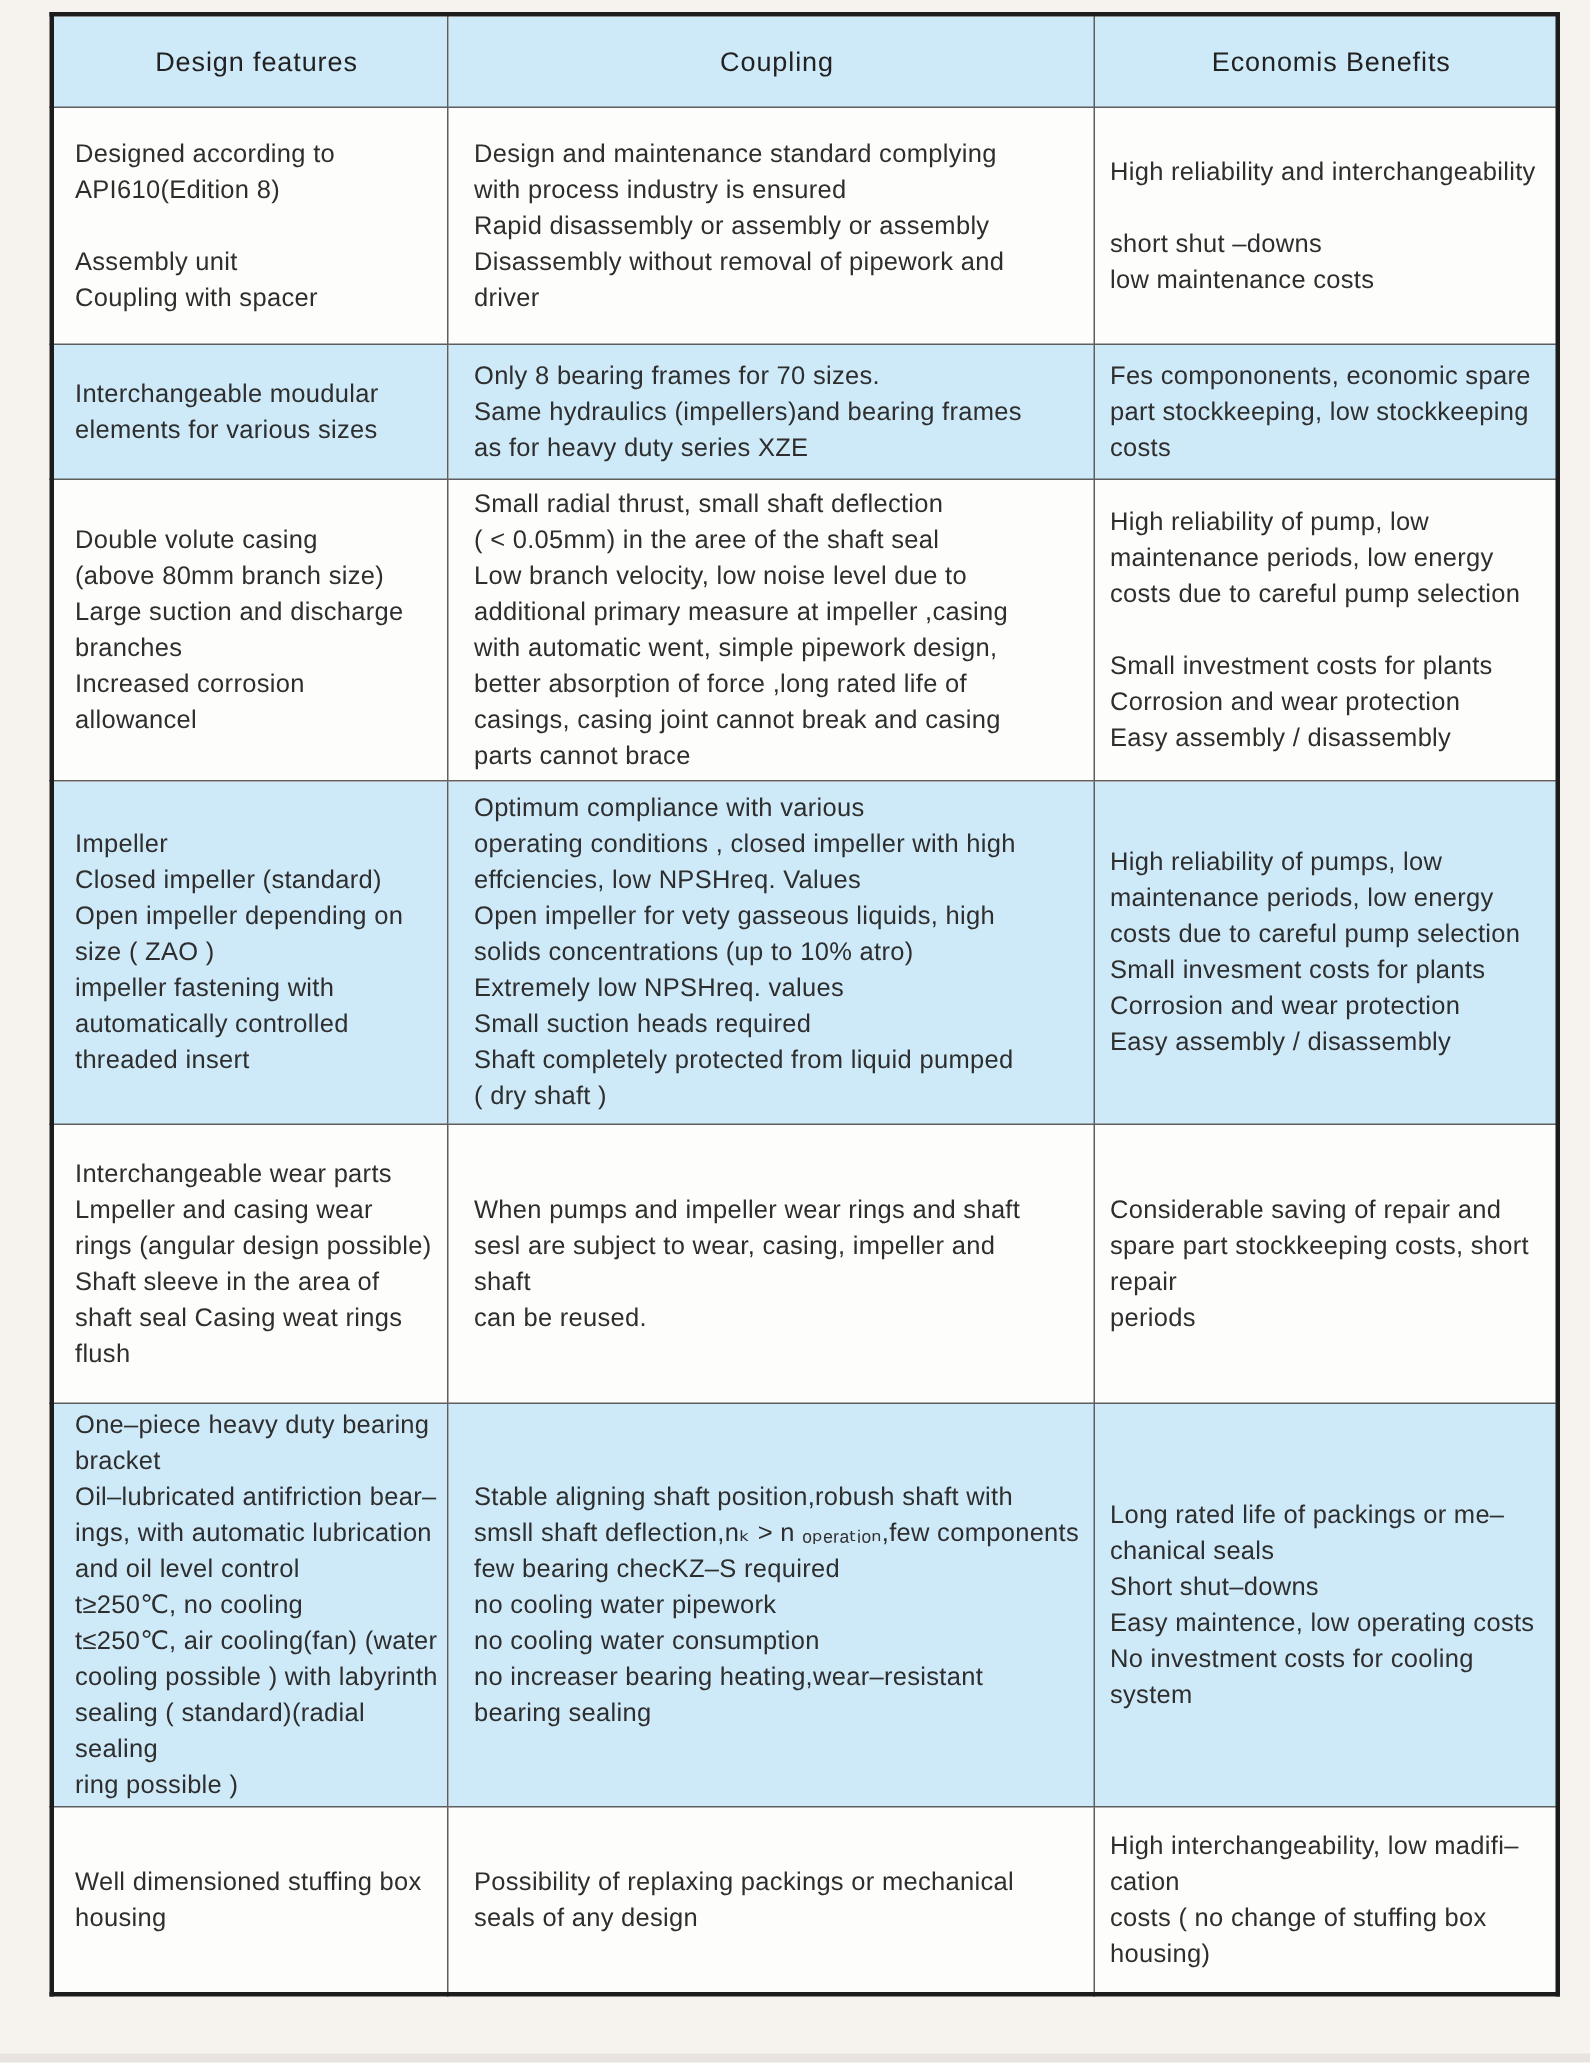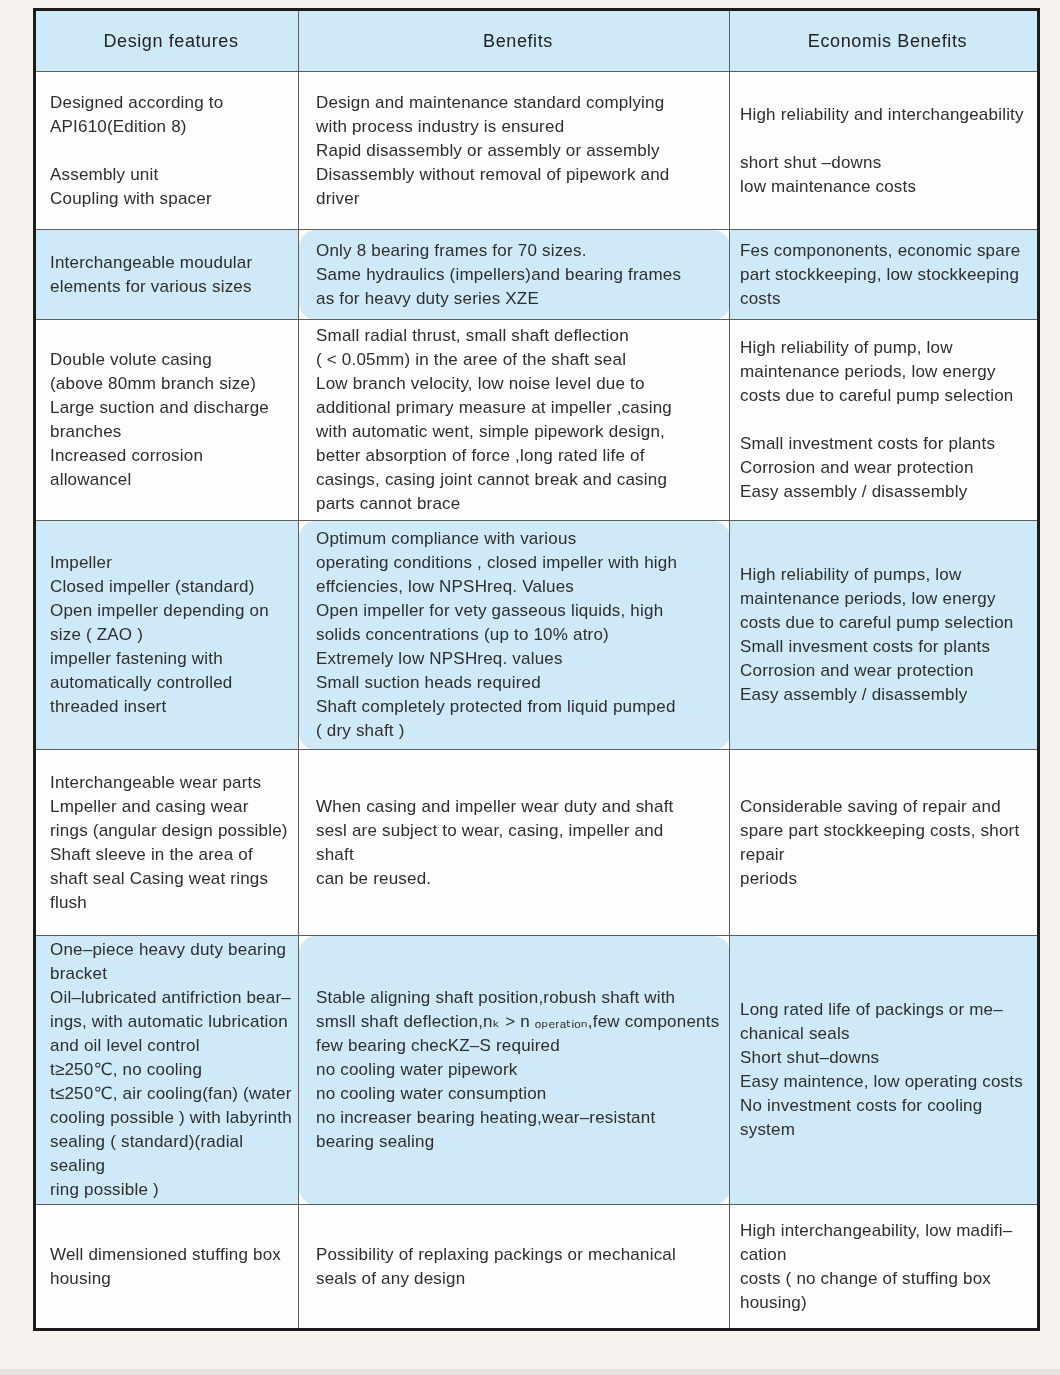--- a/index.html
+++ b/index.html
@@ -43,21 +43,21 @@
   table.spec th, table.spec td {
     border: 1.5px solid #5e5e5e;
     vertical-align: middle;
     white-space: pre-line;
     font-size: 17px;
     line-height: 24px;
     letter-spacing: 0.2px;
     padding: 2px 6px 2px 14px;
     overflow: hidden;
   }
-  table.spec td.c2cell { padding-left: 17px; border-radius: 17px; }
+  table.spec td.c2cell { padding-left: 17px; }
   table.spec td.c3cell { padding-left: 10px; padding-right: 4px; margin-top: 21px; }
 
   table.spec thead tr { height: 62px; }
   table.spec thead th {
     font-size: 18px;
     font-weight: normal;
     text-align: center;
     letter-spacing: 0.6px;
     color: #222;
     background: #cee9f7;
@@ -80,21 +80,21 @@
 
   <table class="spec">
     <colgroup>
       <col class="c1">
         <col class="c2">
         <col class="c3">
     </colgroup>
     <thead>
       <tr>
         <th>Design features</th>
-        <th>Benefits</th>
+        <th>Coupling</th>
         <th>Economis Benefits</th>
       </tr>
     </thead>
     <tbody>
       <tr>
         <td class="c1cell">Designed according to
 API610(Edition 8)
 
 Assembly unit
 Coupling  with spacer</td>
@@ -165,21 +165,21 @@
 Corrosion and wear protection
 Easy assembly / disassembly</td>
       </tr>
       <tr>
         <td class="c1cell">Interchangeable wear parts
 Lmpeller and casing wear
 rings (angular design possible)
 Shaft sleeve in the area of
 shaft seal Casing weat rings
 flush</td>
-        <td class="c2cell">When casing and impeller wear duty and shaft
+        <td class="c2cell">When pumps and impeller wear rings and shaft
 sesl are subject to wear, casing, impeller and
 shaft
 can be reused.</td>
         <td class="c3cell">Considerable saving of repair and
 spare part stockkeeping costs, short
 repair
 periods</td>
       </tr>
       <tr>
         <td class="c1cell">One–piece heavy duty bearing

